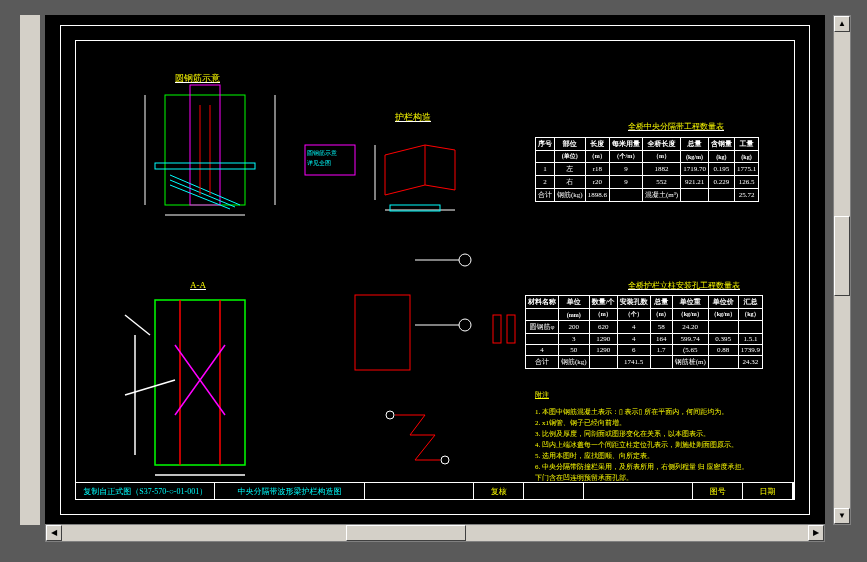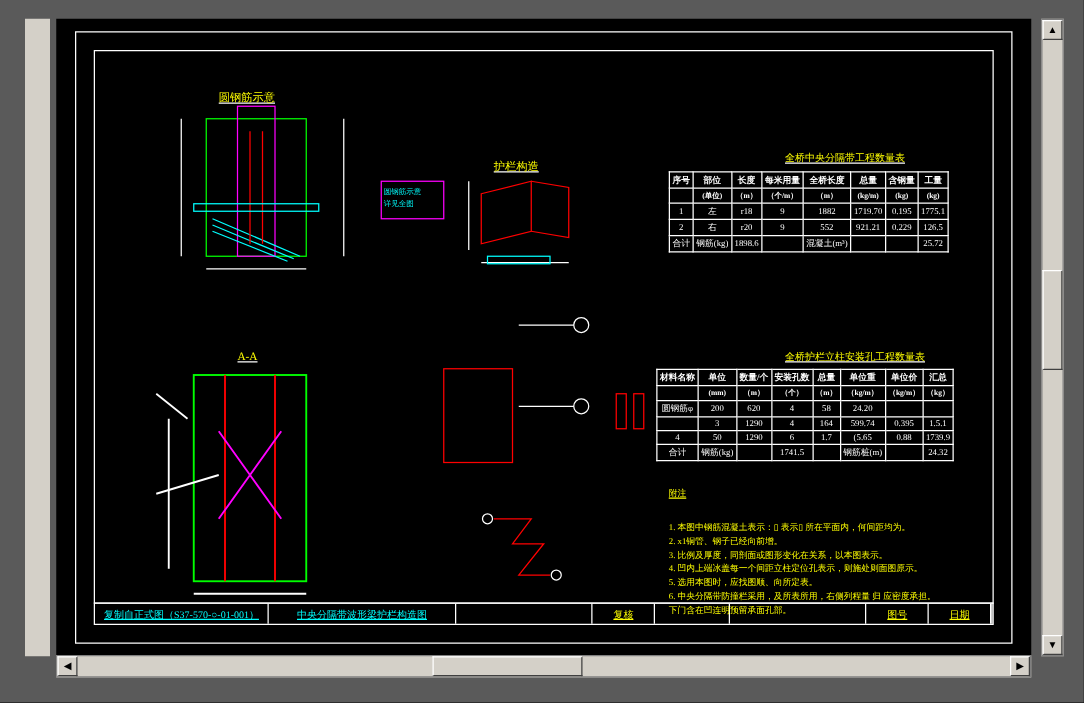--- a/index.html
+++ b/index.html
@@ -10,39 +10,39 @@
     .scrollbar-v .arrow-dn { position: absolute; bottom: 0; left: 0; width: 100%; height: 16px; background: #d4d0c8; border: 1px solid #fff; border-right-color: #404040; border-bottom-color: #404040; font-size: 8px; text-align: center; line-height: 14px; }
     .scrollbar-v .thumb { position: absolute; top: 200px; left: 0; width: 100%; height: 80px; background: #d4d0c8; border: 1px solid #fff; border-right-color: #404040; border-bottom-color: #404040; }
     .scrollbar-h { position: absolute; left: 45px; bottom: 20px; width: 780px; height: 18px; background: #d4d0c8; border: 1px solid #808080; }
     .scrollbar-h .arrow-l { position: absolute; left: 0; top: 0; height: 100%; width: 16px; background: #d4d0c8; border: 1px solid #fff; border-right-color: #404040; border-bottom-color: #404040; font-size: 8px; text-align: center; line-height: 14px; }
     .scrollbar-h .arrow-r { position: absolute; right: 0; top: 0; height: 100%; width: 16px; background: #d4d0c8; border: 1px solid #fff; border-right-color: #404040; border-bottom-color: #404040; font-size: 8px; text-align: center; line-height: 14px; }
     .scrollbar-h .thumb { position: absolute; left: 300px; top: 0; height: 100%; width: 120px; background: #d4d0c8; border: 1px solid #fff; border-right-color: #404040; border-bottom-color: #404040; }
     .toolbar-left { position: absolute; left: 20px; top: 15px; width: 20px; height: 510px; background: #d4d0c8; }
     .border-outer { position: absolute; left: 15px; top: 10px; right: 15px; bottom: 10px; border: 1px solid #fff; }
     .border-inner { position: absolute; left: 30px; top: 25px; right: 30px; bottom: 42px; border: 1px solid #fff; }
     .title-block { position: absolute; left: 30px; right: 30px; bottom: 25px; height: 18px; display: flex; border: 1px solid #fff; }
-    .title-block > div { border-right: 1px solid #fff; color: #0ff; font-size: 8px; display: flex; align-items: center; justify-content: center; white-space: nowrap; overflow: hidden; text-decoration: underline; }
+    .title-block > div { border-right: 1px solid #fff; color: #0ff; font-size: 8px; display: flex; align-items: center; justify-content: center; white-space: nowrap; overflow: hidden; }
     .tb1 { width: 140px; }
     .tb2 { width: 150px; }
     .tb3 { width: 50px; color: #ff0 !important; margin-top: 38px; }
     .tb4 { width: 60px; }
     .tb5 { width: 50px; color: #ff0 !important; }
     .tb6 { width: 60px; }
     .tb7 { width: 50px; color: #ff0 !important; margin-top: 44px; }
     .tb8 { width: 60px; }
     .tb9 { width: 50px; color: #ff0 !important; }
     .tb10 { flex: 1; }
     .view-label { color: #ff0; font-size: 9px; position: absolute; text-decoration: underline; text-decoration-color: #fff; }
     .drawing-svg { position: absolute; left: 0; top: 0; }
     .data-table { position: absolute; border-collapse: collapse; font-size: 7px; color: #fff; }
     .data-table th, .data-table td { border: 1px solid #fff; padding: 1px 2px; text-align: center; height: 11px; white-space: nowrap; }
     .table-title { color: #ff0; font-size: 8px; position: absolute; text-decoration: underline; text-decoration-color: #fff; margin-left: 28px; }
     .notes { position: absolute; color: #ff0; font-size: 7px; line-height: 11px; }
     .notes div { white-space: nowrap; }
-    .notes-title { text-decoration: underline; margin-bottom: 16px; }
+    .notes-title { text-decoration: underline; margin-bottom: 6px; }
   </style>
 </head>
 <body>
 
 <div class="toolbar-left"></div>
 
 <div class="canvas-area">
   <div class="border-outer"></div>
   <div class="border-inner"></div>
 
@@ -54,21 +54,21 @@
     <div class="tb5">复核</div>
     <div class="tb6"></div>
     <div class="tb7">审核</div>
     <div class="tb8"></div>
     <div class="tb9">图号</div>
     <div class="tb9">日期</div>
     <div class="tb10" style="color:#0ff">2005.02</div>
   </div>
 
   <div class="view-label" style="left:130px;top:57px">圆钢筋示意</div>
-  <div class="view-label" style="left:350px;top:112px">护栏构造</div>
+  <div class="view-label" style="left:350px;top:96px">护栏构造</div>
   <div class="view-label" style="left:145px;top:265px">A-A</div>
 
   <svg class="drawing-svg" width="780" height="510">
 
     <g stroke="#0f0" fill="none" stroke-width="1">
       <rect x="120" y="80" width="80" height="110"></rect>
       <rect x="145" y="70" width="30" height="120" stroke="#f0f"></rect>
       <line x1="100" y1="80" x2="100" y2="190" stroke="#fff"></line>
       <line x1="230" y1="80" x2="230" y2="190" stroke="#fff"></line>
       <line x1="120" y1="200" x2="200" y2="200" stroke="#fff"></line>

